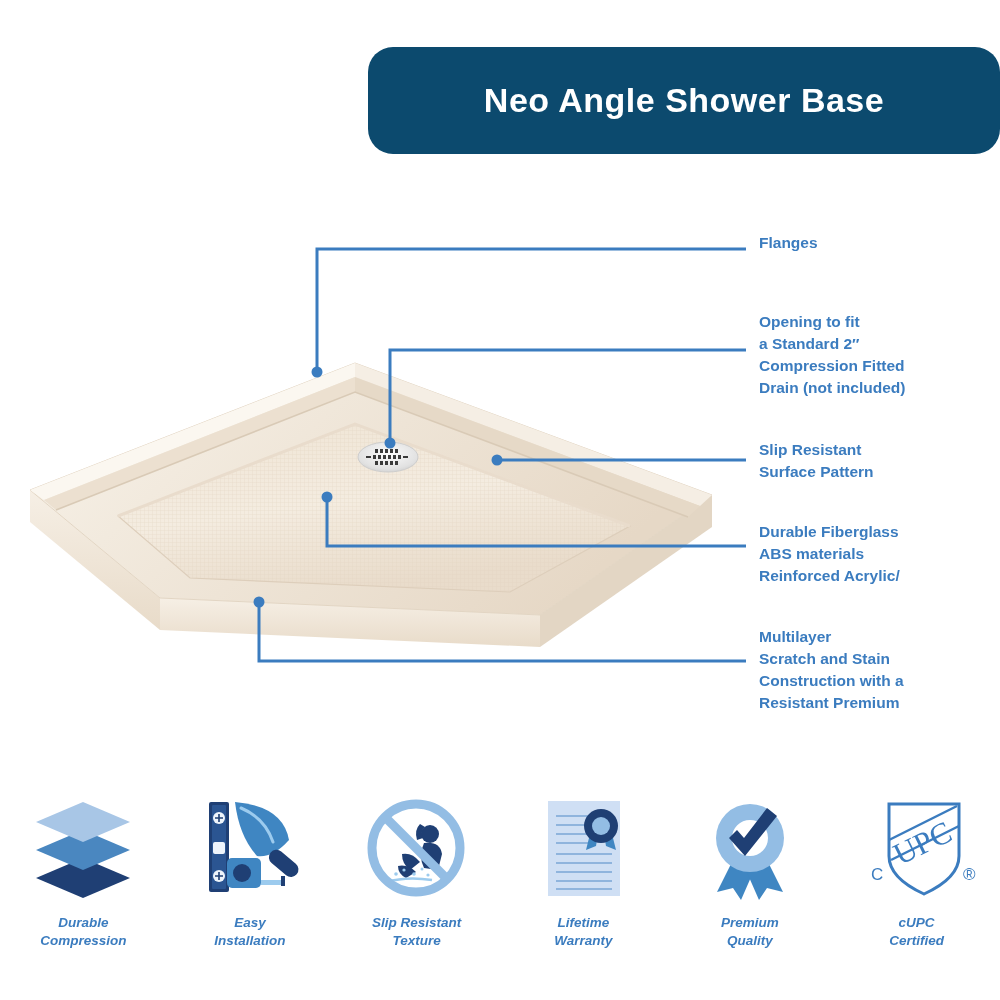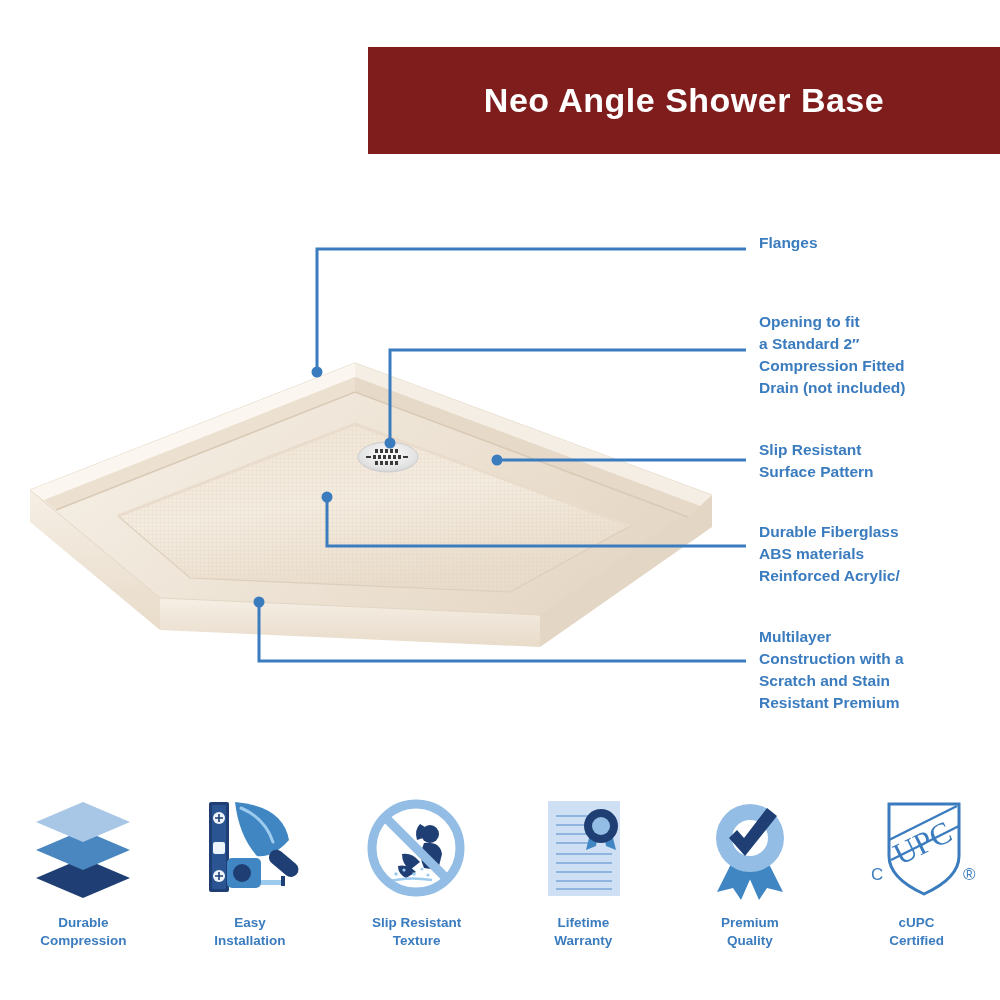--- a/index.html
+++ b/index.html
@@ -8,22 +8,22 @@
     background:#ffffff;
     font-family:"Liberation Sans", sans-serif;
     overflow:hidden;
     position:relative;
   }
   .stage{position:absolute;inset:0;}
 
   
   .title-banner{
     position:absolute;left:368px;top:47px;width:632px;height:107px;
-    background:#7f1d1d;
-    display:flex;align-items:center;justify-content:center;
+    background:#0c4a6e;
+    display:flex;align-items:center;justify-content:center;border-radius:25px;
   }
   .title-banner .title-text{
     color:#ffffff;
     font-size:34px;
     font-weight:bold;
     letter-spacing:0.5px;
     white-space:nowrap;
   }
 
   
@@ -58,20 +58,21 @@
     display:flex;flex-direction:column;align-items:center;
   }
   .feature .ficon{height:120px;display:flex;align-items:center;justify-content:center;}
   .feature .fcap{
     margin-top:6px;
     color:#3b7cbf;
     font-size:13.5px;
     font-weight:bold;
     line-height:1.3;
     text-align:center;
+    font-style:italic;
   }
   .feature .fcap .ln{display:block;white-space:nowrap;}
 </style>
 </head>
 <body>
 
 <div class="stage">
 
   <div class="title-banner">
     <span class="title-text">Neo Angle Shower Base</span>
@@ -201,22 +202,22 @@
   </div>
 
   <div class="callout" id="callout-3">
     <span class="ln">Durable Fiberglass</span>
     <span class="ln">ABS materials</span>
     <span class="ln">Reinforced Acrylic/</span>
   </div>
 
   <div class="callout" id="callout-4">
     <span class="ln">Multilayer</span>
+    <span class="ln">Scratch and Stain</span>
     <span class="ln">Construction with a</span>
-    <span class="ln">Scratch and Stain</span>
     <span class="ln">Resistant Premium</span>
   </div>
 
   <div class="features">
 
     <div class="feature">
       <div class="ficon">
         <svg width="110" height="105" viewBox="0 0 110 105">
           <polygon points="55,62 8,82 55,102 102,82" fill="#1f3f74"></polygon>
           <polygon points="55,34 8,54 55,74 102,54" fill="#4a87c0"></polygon>

